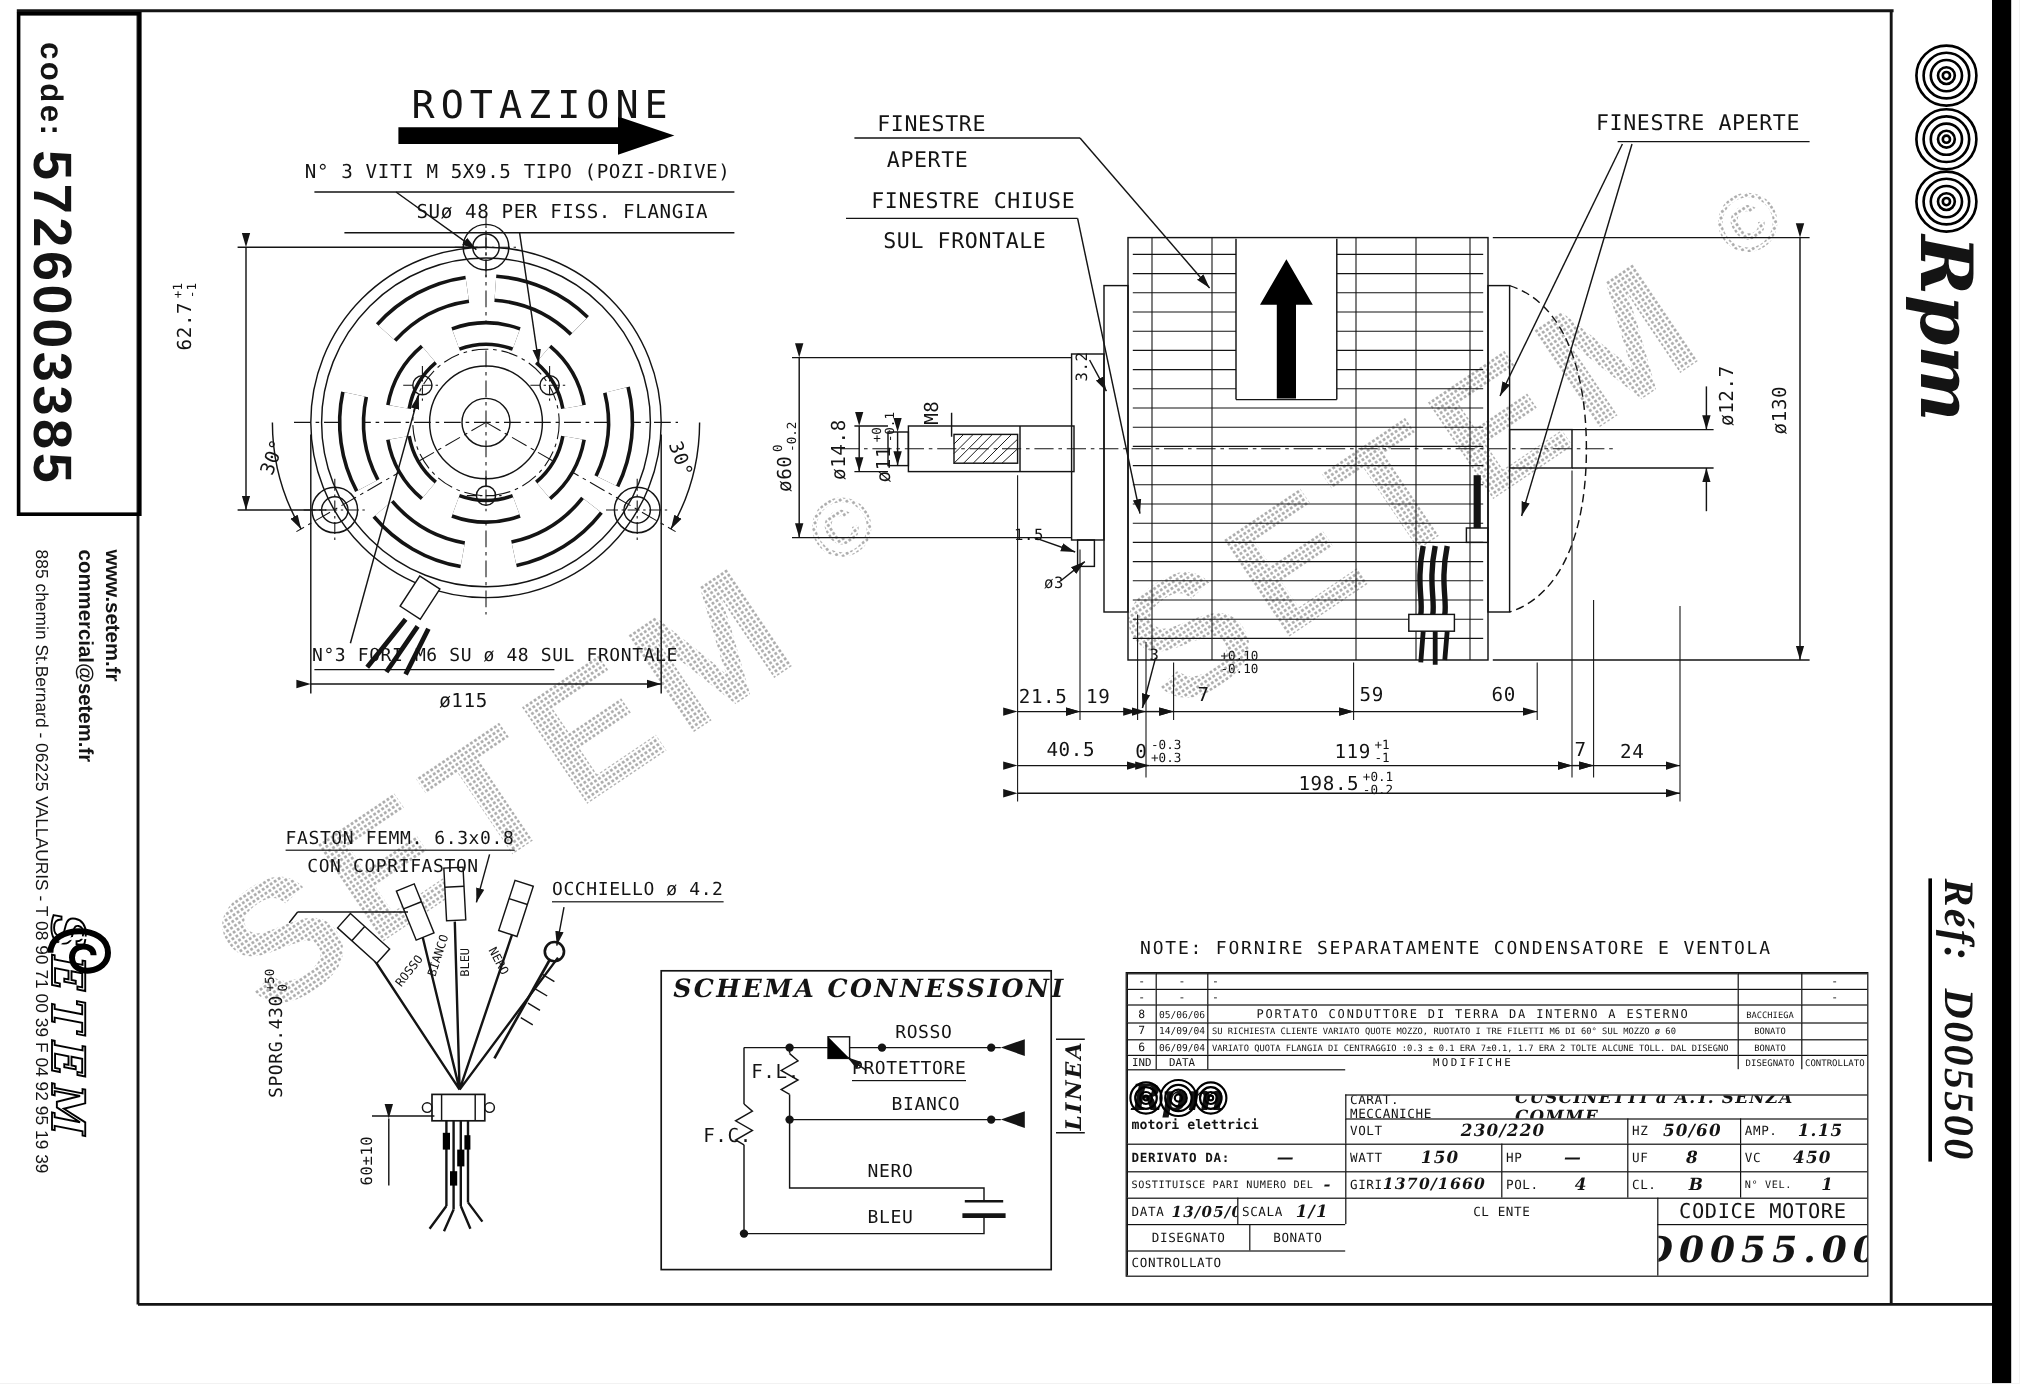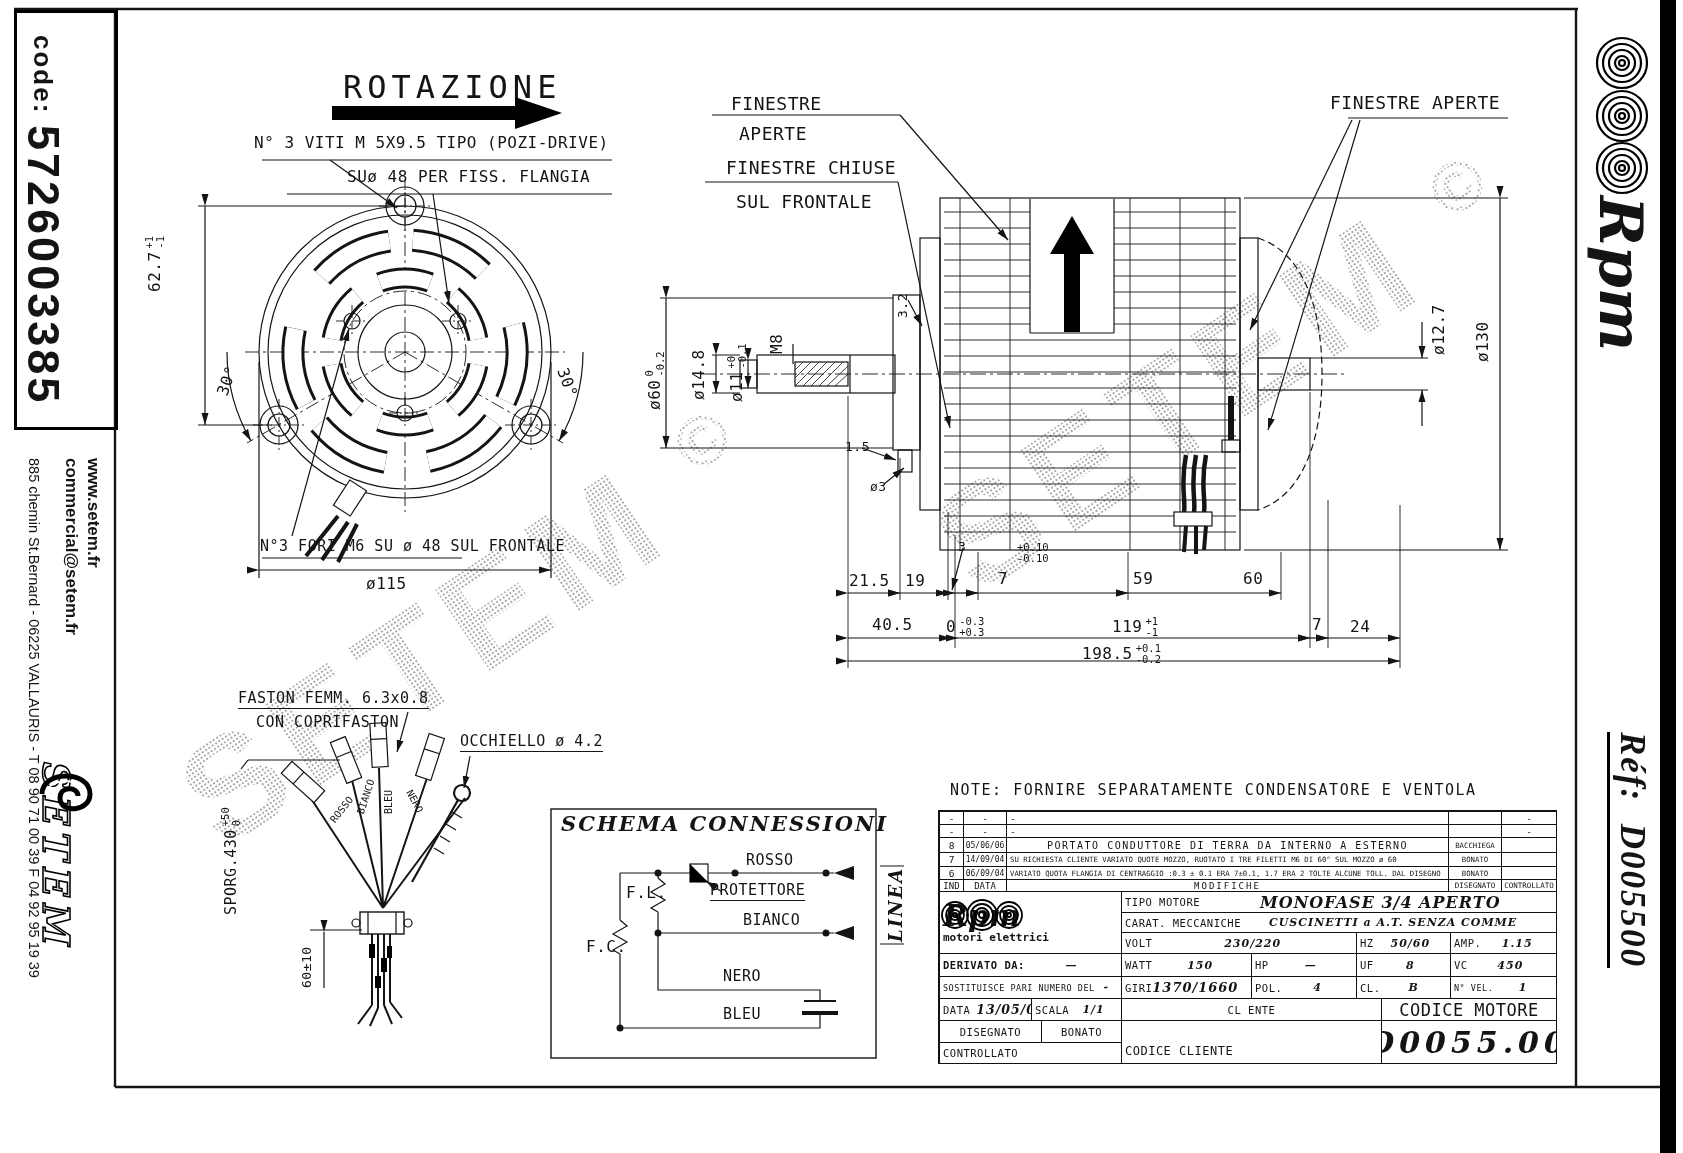--- a/index.html
+++ b/index.html
@@ -42,21 +42,21 @@
       background-image:radial-gradient(circle,rgba(70,70,70,.9) 1px,rgba(0,0,0,0) 1.5px);
       background-size:4px 4px;-webkit-background-clip:text;background-clip:text;opacity:.5}
   .wm sup{font-size:70px}
   #wm1{left:150px;top:742px;transform:rotate(-34deg);transform-origin:0 0}
   #wm2{left:905px;top:488px;transform:rotate(-34deg);transform-origin:0 0}
   
   #tb{position:absolute;left:938px;top:810px;width:617px;height:252px;border:1.8px solid #111}
   .c{position:absolute;box-sizing:border-box;border-left:1px solid #111;border-top:1px solid #111;
      display:flex;align-items:center;overflow:hidden;padding:0 3px}
   .fl{font-size:10.5px;letter-spacing:.5px}
-  .fv{font-family:"DejaVu Serif",serif;font-style:italic;font-weight:bold;font-size:11px;letter-spacing:1px}
+  .fv{font-family:"DejaVu Serif",serif;font-style:italic;font-weight:bold;font-size:14px;letter-spacing:1px}
   .hd{font-size:9px;justify-content:center;padding:0}
   .ctr{justify-content:center}
   .tiny{font-size:7.3px;letter-spacing:0}
   .rv{font-size:9.5px}
 </style>
 </head>
 <body>
 
 <div id="stage">
 
@@ -432,24 +432,20 @@
             <circle cx="69" cy="23" r="5"></circle>
             <circle cx="69" cy="23" r="2"></circle>
         </g>
       </svg>
       <div>
         <div class="ser" style="font-size:30px;line-height:1">Rpm</div>
         <div style="font:bold 11px 'DejaVu Sans Mono',monospace">motori elettrici</div>
       </div>
     </div>
 
-    <div class="c" style="left:182px;top:80px;width:435px;height:21px">
-        <span class="fl">TIPO MOTORE</span>
-        <span class="fv" style="margin-left:60px;font-size:16px">MONOFASE  3/4  APERTO</span>
-      </div>
     <div class="c" style="left:182px;top:101px;width:435px;height:20px">
         <span class="fl">CARAT. MECCANICHE</span>
         <span class="fv" style="margin-left:28px">CUSCINETTI  a  A.T.  SENZA COMME</span>
       </div>
     <div class="c" style="left:182px;top:121px;width:235px;height:21px">
         <span class="fl">VOLT</span>
         <span class="fv" style="margin:0 auto">230/220</span>
       </div>
     <div class="c" style="left:417px;top:121px;width:94px;height:21px">
         <span class="fl">HZ</span>
@@ -505,21 +501,20 @@
       </div>
     <div class="c" style="left:92px;top:187px;width:90px;height:22px">
         <span class="fl">SCALA</span>
         <span class="fv" style="margin:16px auto">1/1</span>
       </div>
     <div class="c ctr fl" style="left:182px;top:187px;width:260px;height:22px">CL ENTE</div>
     <div class="c ctr fl" style="left:442px;top:187px;width:175px;height:22px;font-size:17px">CODICE MOTORE</div>
     <div class="c ctr fl" style="left:0;top:209px;width:102px;height:22px">DISEGNATO</div>
     <div class="c ctr fl" style="left:102px;top:209px;width:80px;height:22px">BONATO</div>
     <div class="c fl" style="left:0;top:231px;width:182px;height:21px">CONTROLLATO</div>
-    <div class="c fl" style="left:182px;top:209px;width:260px;height:43px;align-items:flex-end;padding-bottom:5px;font-size:12px">CODICE CLIENTE</div>
     <div class="c ctr fv" style="left:442px;top:209px;width:175px;height:43px;font-size:30px;letter-spacing:5px">D0055.00</div>
   </div>
 
   <div id="codebox">
     <div class="in"><span class="cl">code:</span><span class="cv">5726003385</span></div>
   </div>
   <div id="contact"><span>www.setem.fr</span><br><span>commercial@setem.fr</span></div>
   <div id="address">885 chemin St.Bernard  -  06225 VALLAURIS  -  T 08 90 71 00 39   F 04 92 95 19 39</div>
   <div id="setemlogo">
     <svg width="64" height="64" viewBox="0 0 64 64">

